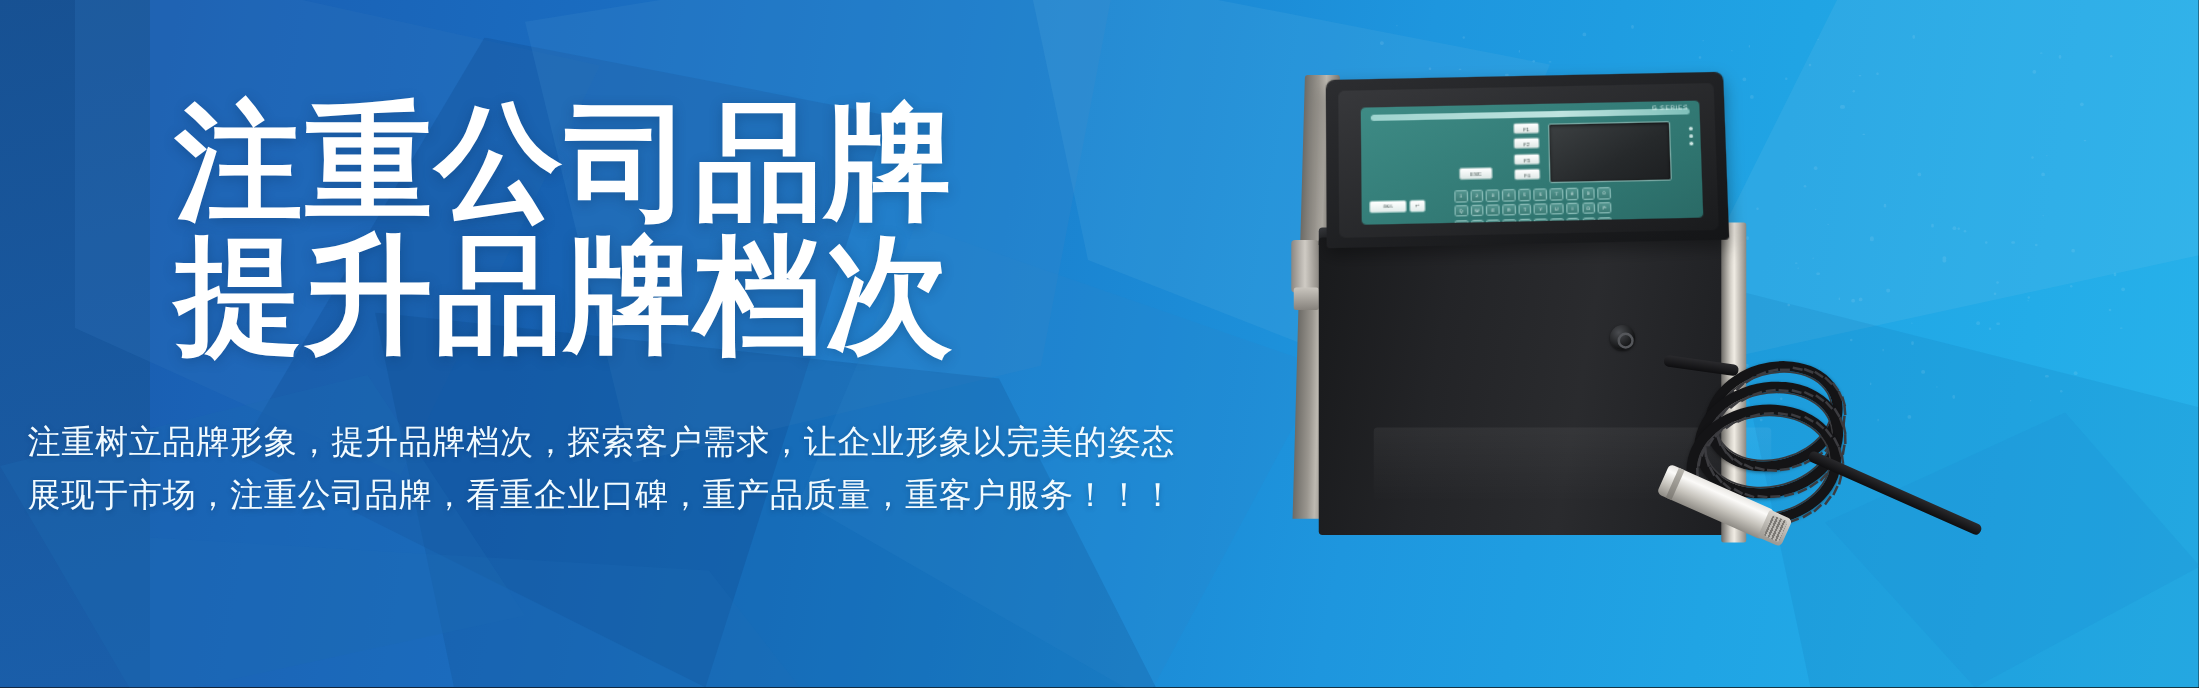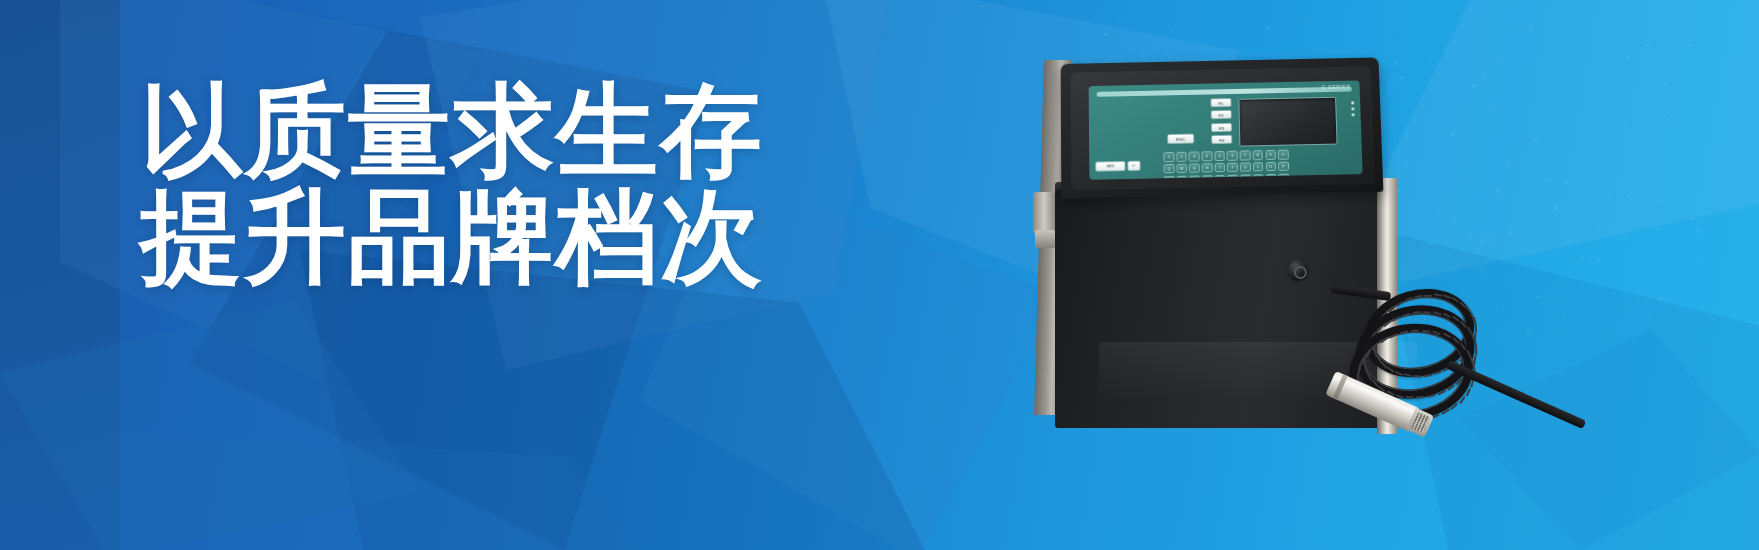--- a/index.html
+++ b/index.html
@@ -469,22 +469,26 @@
       <b style="width: 3.01793px; height: 3.01793px; left: 454.633px; top: 118.126px;"></b>
       <b style="width: 2.35487px; height: 2.35487px; left: 430.339px; top: 211.368px;"></b>
       <b style="width: 2.51573px; height: 2.51573px; left: 450.547px; top: 8.20419px;"></b>
       <b style="width: 1.10716px; height: 1.10716px; left: 16.9771px; top: 123.867px;"></b>
       <b style="width: 1.57296px; height: 1.57296px; left: 588.387px; top: 91.8921px;"></b>
       <b style="width: 3.01613px; height: 3.01613px; left: 553.527px; top: 118.455px;"></b>
     </div>
 
   <div class="copy">
     <div class="headline">
-      <span>以质量求生存</span>
+      <span>注重公司品牌</span>
       <span>提升品牌档次</span>
+    </div>
+    <div class="sub">
+      <span>注重树立品牌形象，提升品牌档次，探索客户需求，让企业形象以完美的姿态</span>
+      <span>展现于市场，注重公司品牌，看重企业口碑，重产品质量，重客户服务！！！</span>
     </div>
   </div>
 
   <div class="device">
 
     <div class="rail-left"></div>
     <div class="rail-foot"></div>
     <div class="rail-foot2"></div>
 
     <div class="body-top-edge"></div>

